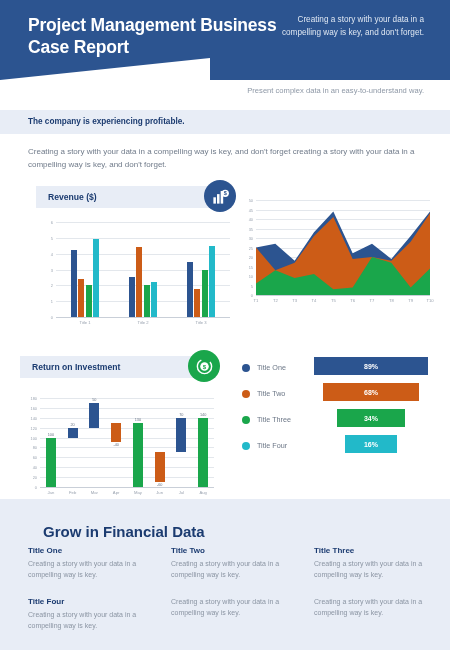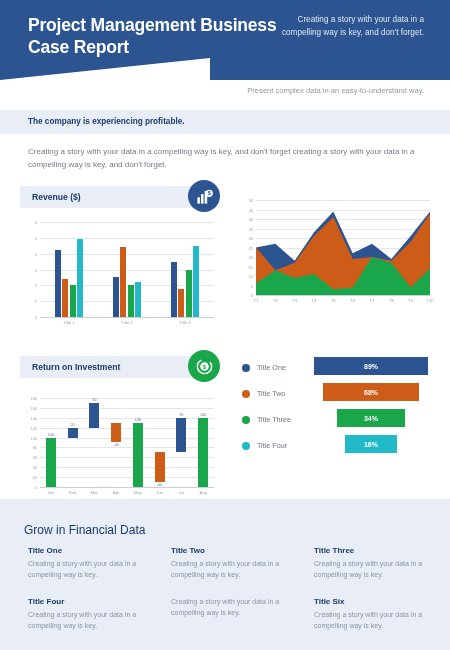--- a/index.html
+++ b/index.html
@@ -71,21 +71,21 @@
     position:absolute;
     left:28px; top:146px;
     width:396px;
     font-size:8px;
     line-height:1.62;
     color:#707b8a;
   }
 
   
   .panel { position:absolute; width:196px; }
-  .panel-tl { left:20px;  top:186px; }
+  .panel-tl { left:36px;  top:186px; }
   .panel-tr { left:236px; top:186px; }
   .panel-bl { left:20px;  top:356px; }
   .panel-br { left:236px; top:341px; }
 
   .panel-head {
     position:relative;
     height:22px;
     background:#e8edf6;
     display:flex;
     align-items:center;
@@ -156,22 +156,22 @@
   }
 
   
   .bottom {
     position:absolute;
     left:0; top:499px;
     width:450px; height:151px;
     background:#e8edf6;
   }
   .bottom-title {
-    position:absolute; left:24px; top:523px;
-    font-size:12px; font-weight:normal; color:#1b3b70;
+    position:absolute; left:43px; top:523px;
+    font-size:15px; font-weight:bold; color:#1b3b70;
   }
   .grid-cell { position:absolute; width:130px; }
   .cell-title {
     font-size:8px; font-weight:bold; color:#1b3b70; margin-bottom:4px;
   }
   .cell-desc {
     font-size:7px; line-height:1.55; color:#8b95a3;
   }
 </style>
 </head>
@@ -385,16 +385,15 @@
       <div class="cell-desc">Creating a story with your data in a compelling way is key.</div>
     </div>
     <div class="grid-cell" style="left:28px;top:597px;">
       <div class="cell-title">Title Four</div>
       <div class="cell-desc">Creating a story with your data in a compelling way is key.</div>
     </div>
     <div class="grid-cell" style="left:171px;top:597px;">
       <div class="cell-desc">Creating a story with your data in a compelling way is key.</div>
     </div>
     <div class="grid-cell" style="left:314px;top:597px;">
-      <div class="cell-title">Title Six</div>
       <div class="cell-desc">Creating a story with your data in a compelling way is key.</div>
     </div>
   </div>
 
 </body></html>

